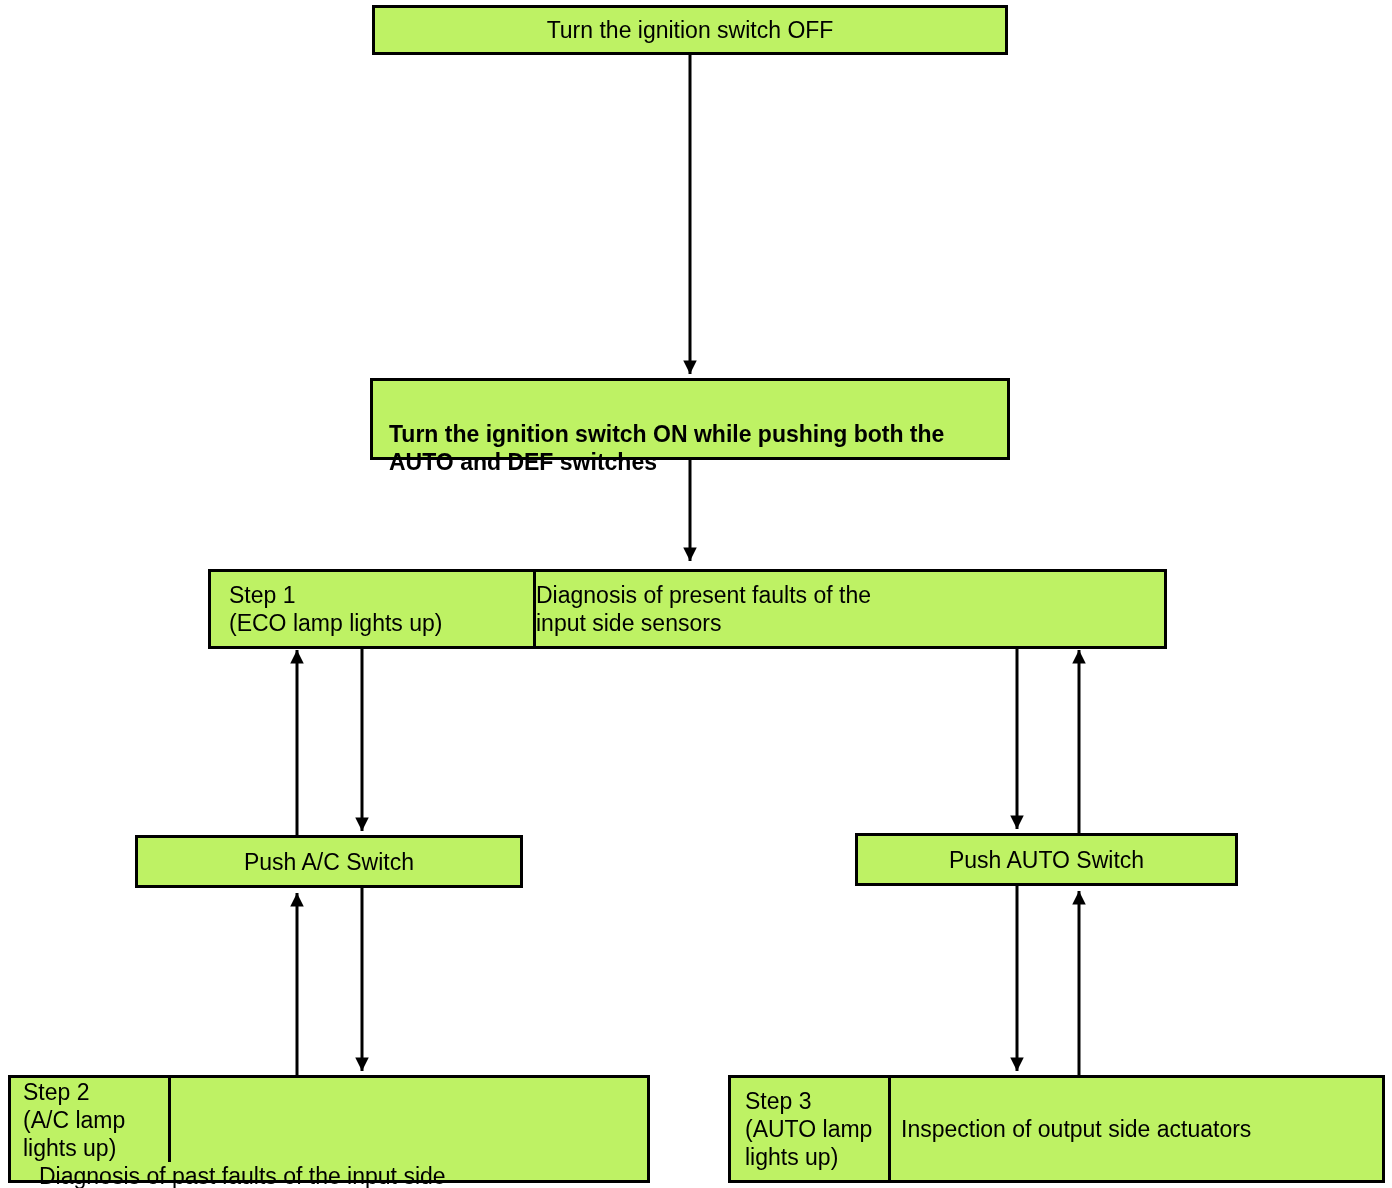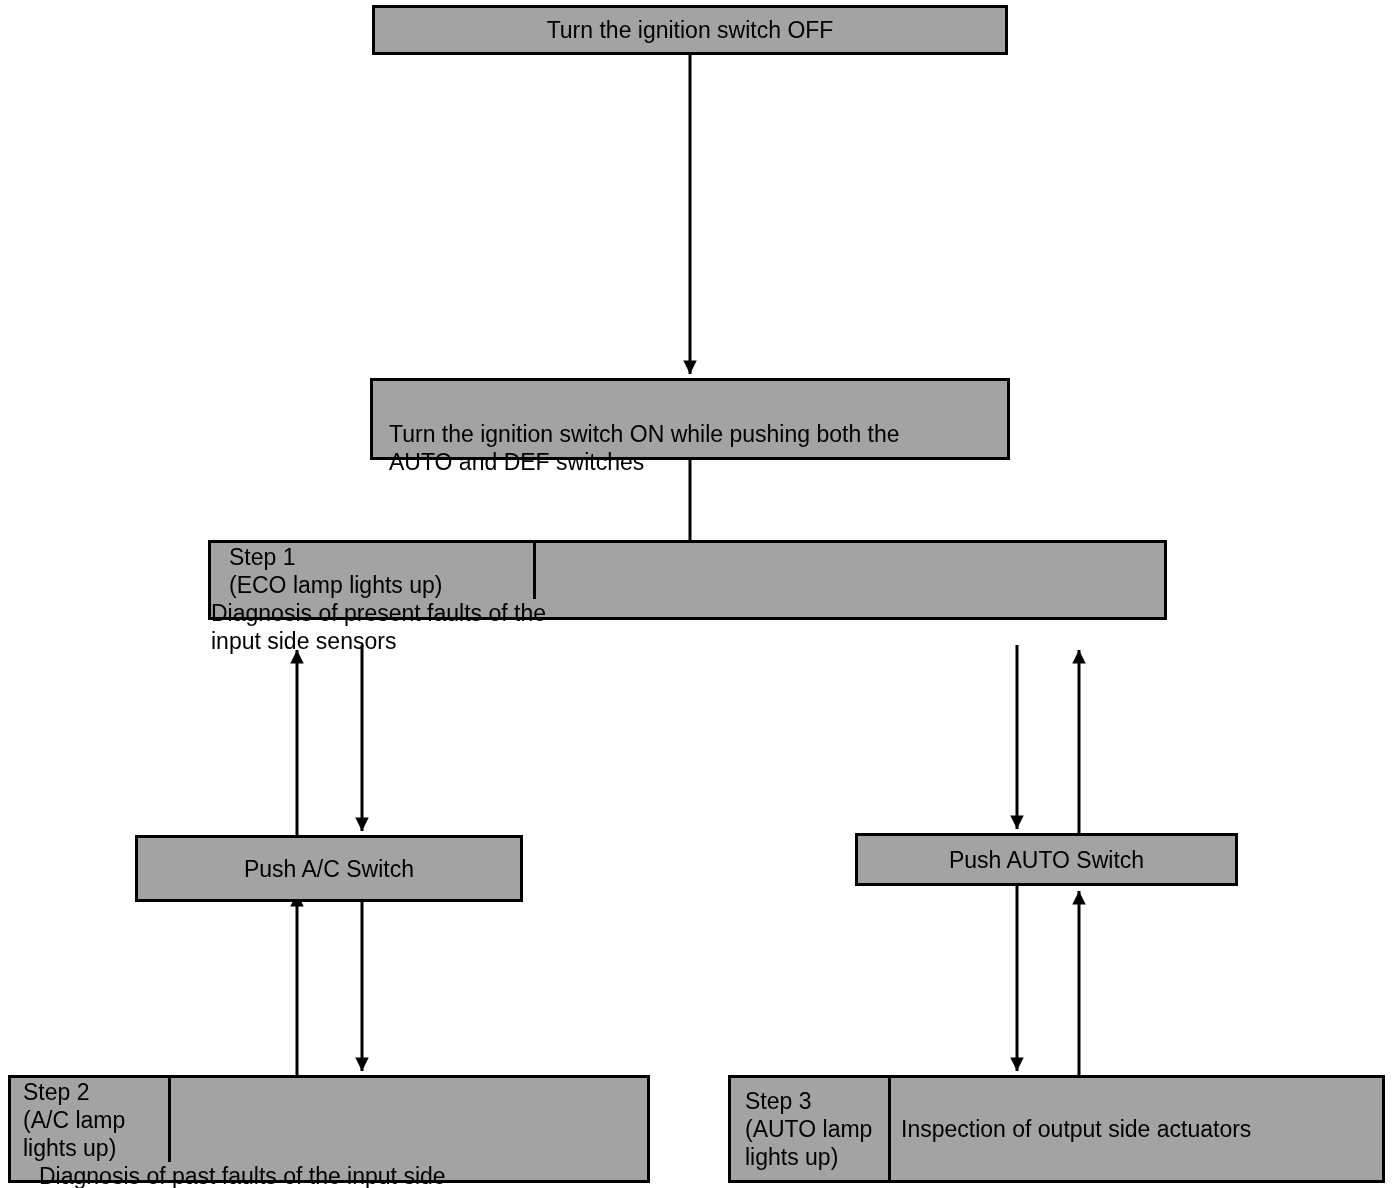--- a/index.html
+++ b/index.html
@@ -13,21 +13,21 @@
     height: 1188px;
     background: #ffffff;
     font-family: "Liberation Sans", sans-serif;
     color: #000000;
     overflow: hidden;
   }
   .fc-box {
     position: absolute;
     box-sizing: border-box;
     border: 3px solid #000000;
-    background: #a3a3a3;
+    background: #bef264;
     font-size: 23px;
     line-height: 28px;
     white-space: pre-line;
   }
   .fc-box.center {
     display: flex;
     align-items: center;
     justify-content: center;
     text-align: center;
   }
@@ -53,25 +53,25 @@
     height: 1188px;
     pointer-events: none;
   }
   #connector-layer line {
     stroke: #000000;
     stroke-width: 3;
   }
 
   
   #box-ignition-off { left: 372px; top: 5px;    width: 636px; height: 50px; }
-  #box-ignition-on  { left: 370px; top: 378px;  width: 640px; height: 82px;  padding: 11px 16px; }
-  #box-step1        { left: 208px; top: 540px;  width: 959px; height: 80px; flex-direction: column; }
+  #box-ignition-on  { left: 370px; top: 378px;  width: 640px; height: 82px;  padding: 11px 16px; font-weight: bold; }
+  #box-step1        { left: 208px; top: 569px;  width: 959px; height: 80px; }
   #box-step1 .cell-label { width: 325px; padding-left: 18px; }
   #box-step1 .cell-desc  { flex: 1;      }
-  #box-push-ac      { left: 135px; top: 835px;  width: 388px; height: 67px; }
+  #box-push-ac      { left: 135px; top: 835px;  width: 388px; height: 53px; }
   #box-push-auto    { left: 855px; top: 833px;  width: 383px; height: 53px; text-align: center; }
   #box-step2        { left: 8px;   top: 1075px; width: 642px; height: 108px; flex-direction: column; }
   #box-step2 .cell-label { width: 160px; padding-left: 12px; line-height: 28px; }
   #box-step2 .cell-desc  { flex: 1;      padding-left: 28px; }
   #box-step3        { left: 728px; top: 1075px; width: 657px; height: 108px; }
   #box-step3 .cell-label { width: 160px; padding-left: 14px; line-height: 28px; }
   #box-step3 .cell-desc  { flex: 1;      padding-left: 10px; }
 </style>
 </head>
 <body>

